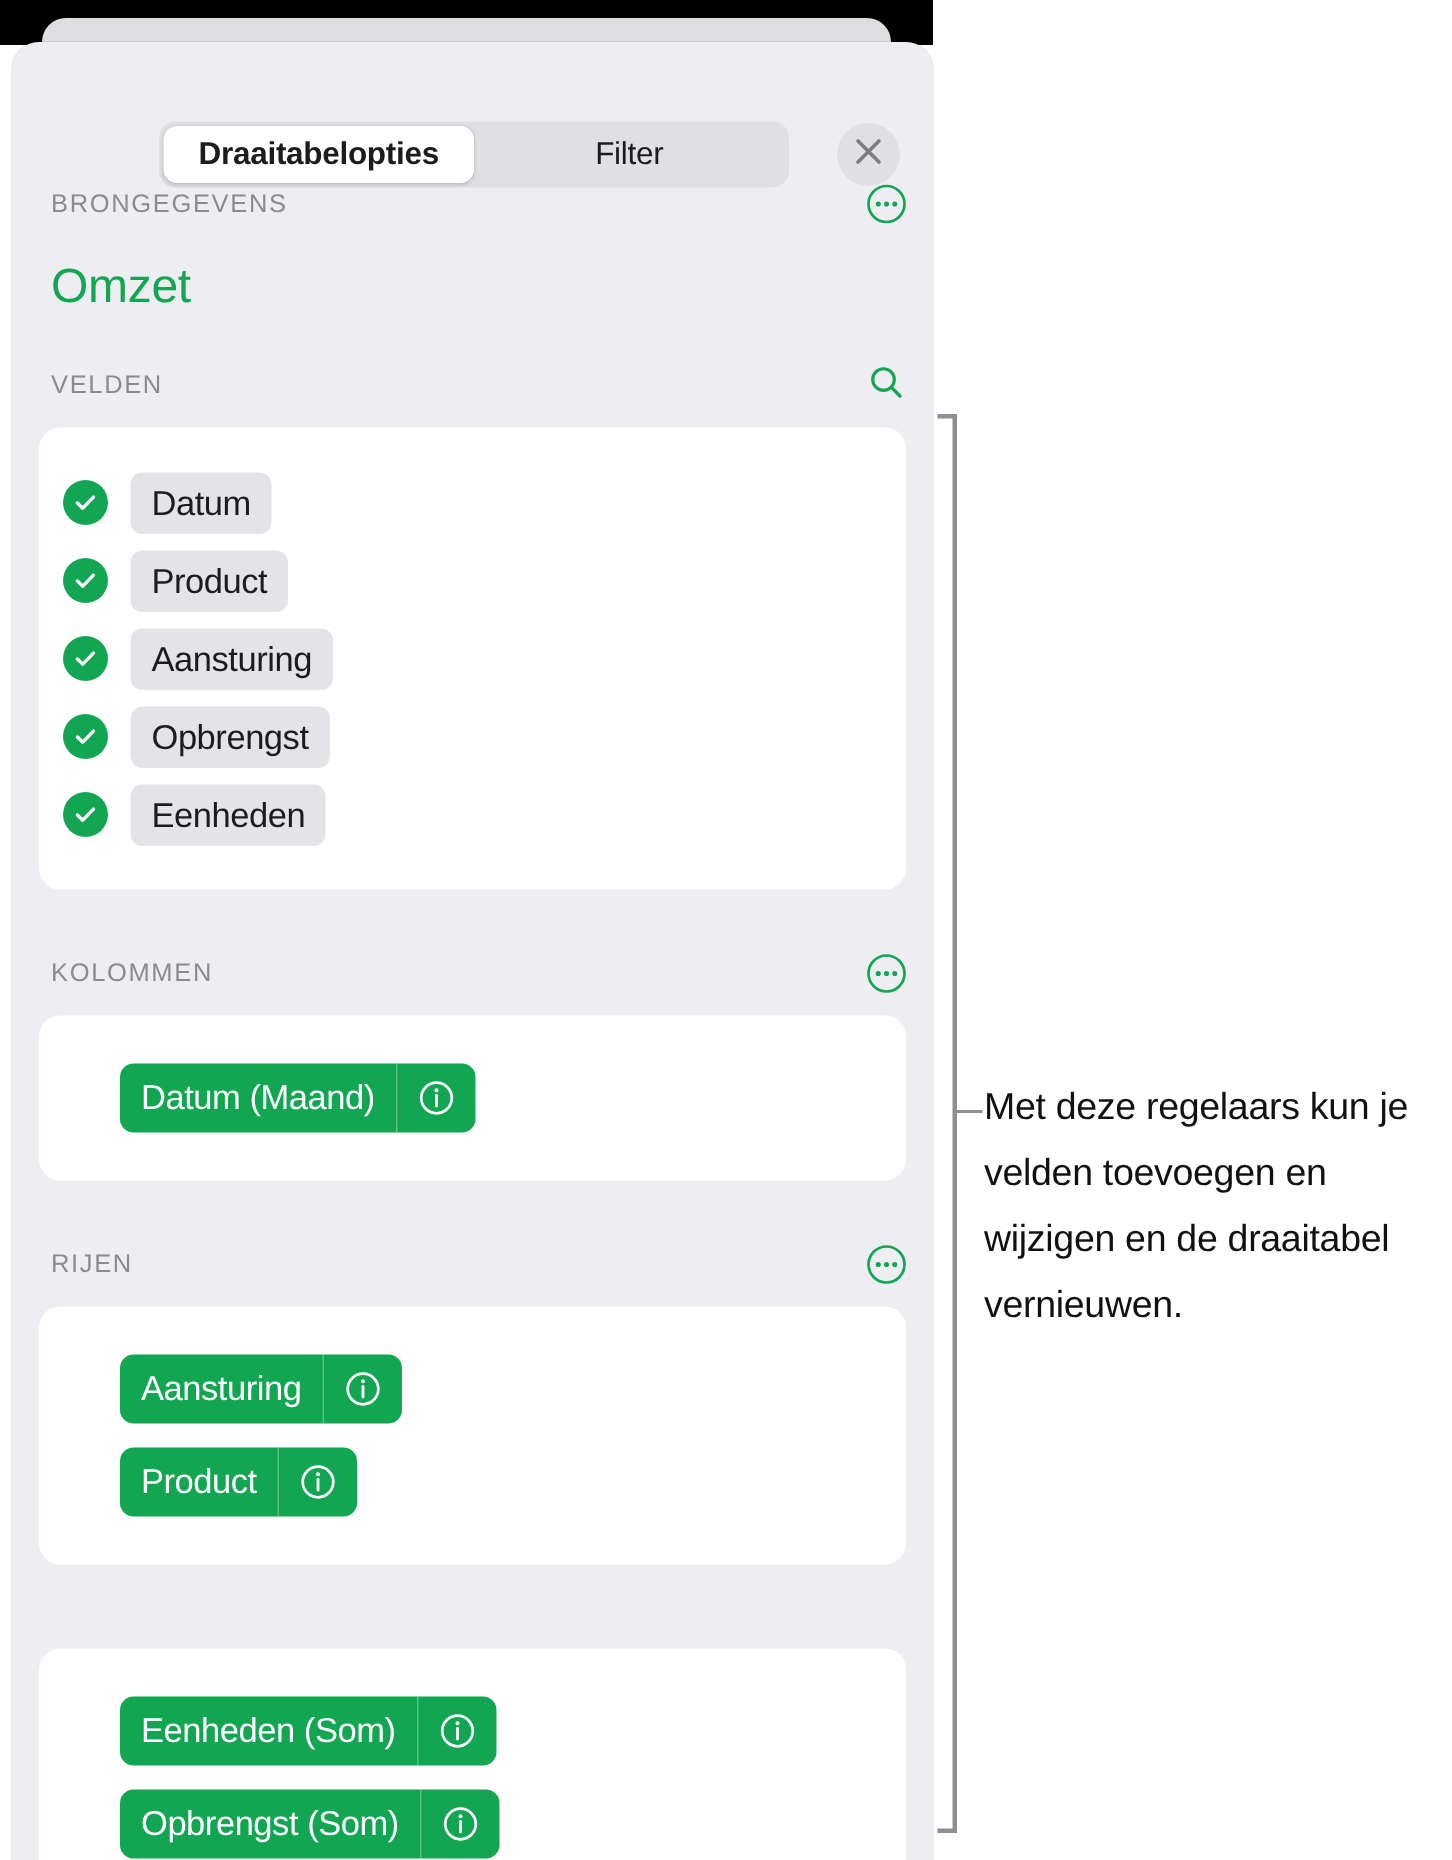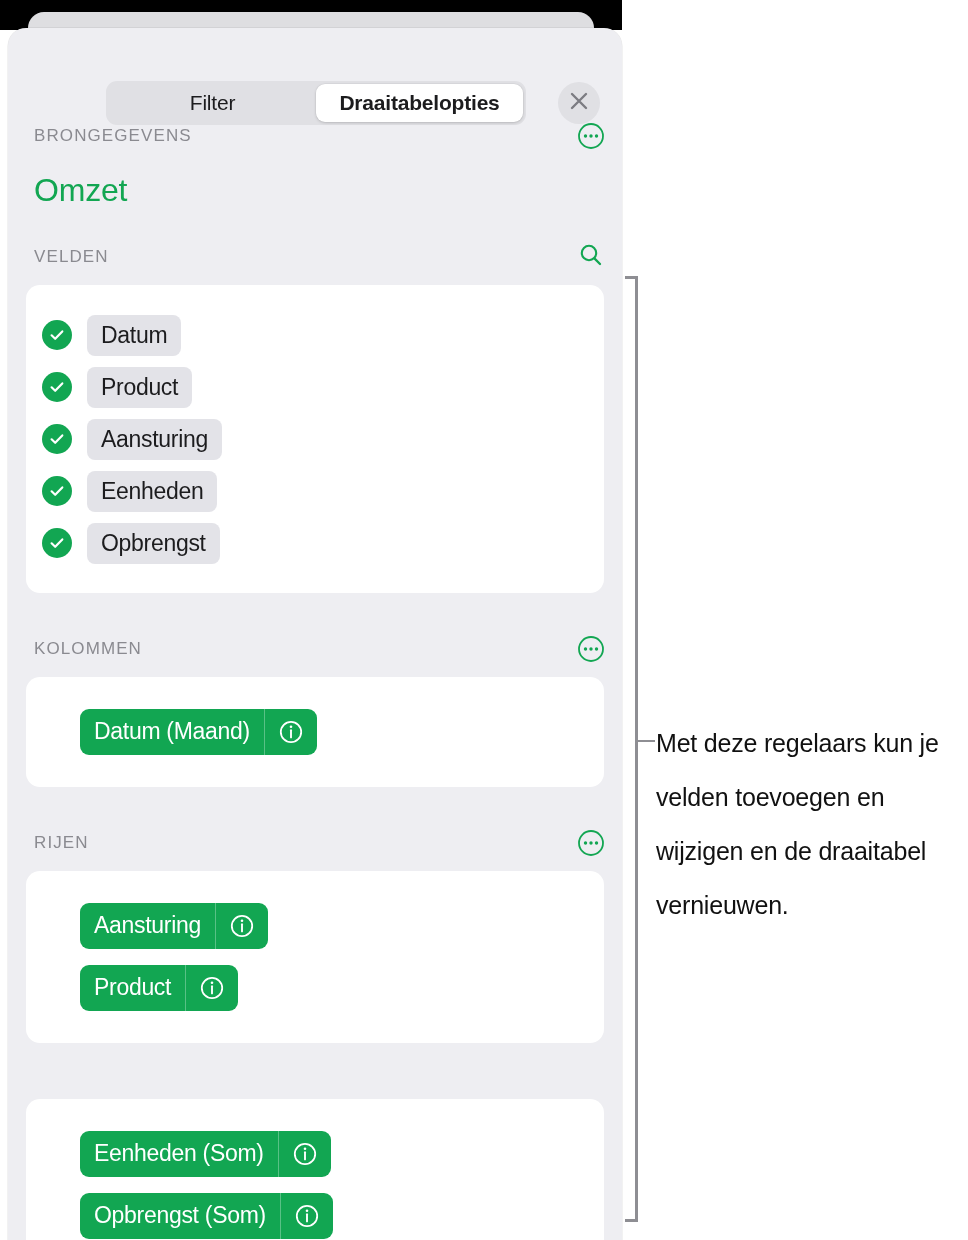--- a/index.html
+++ b/index.html
@@ -215,40 +215,40 @@
     position: absolute;
     left: 638px; top: 740px;
     width: 17px; height: 2px;
     background: #8e8e93;
   }
   .callout {
     position: absolute;
     left: 656px; top: 716px;
     width: 300px;
     font-size: 25px;
-    line-height: 54px;
+    line-height: 44px;
     color: #111111;
     letter-spacing: -0.2px;
   }
 </style>
 </head>
 <body>
 
 <div class="top-black"></div>
 <div class="back-card"></div>
 
 <div class="panel">
 
   <div class="header">
     <div class="segmented">
+      <div class="seg-item selected">
+        <span>Draaitabelopties</span>
+      </div>
       <div class="seg-item">
         <span>Filter</span>
-      </div>
-      <div class="seg-item selected">
-        <span>Draaitabelopties</span>
       </div>
     </div>
     <div class="close-btn">
       <span>
         <svg width="24" height="24" viewBox="0 0 24 24" aria-hidden="true">
           <path d="M5 5 L19 19 M19 5 L5 19" stroke="#7c7c82" stroke-width="2.4" stroke-linecap="round" fill="none"></path>
         </svg>
       </span>
     </div>
   </div>
@@ -304,29 +304,29 @@
         </svg>
       </span>
       <span class="chip">Aansturing</span>
     </div>
     <div class="field-row">
       <span class="check">
         <svg width="18" height="18" viewBox="0 0 18 18" aria-hidden="true">
           <path d="M3.6 9.3 L7.2 12.8 L14.3 5.4" stroke="#ffffff" stroke-width="2.2" fill="none" stroke-linecap="round" stroke-linejoin="round"></path>
         </svg>
       </span>
-      <span class="chip">Eenheden</span>
+      <span class="chip">Opbrengst</span>
     </div>
     <div class="field-row">
       <span class="check">
         <svg width="18" height="18" viewBox="0 0 18 18" aria-hidden="true">
           <path d="M3.6 9.3 L7.2 12.8 L14.3 5.4" stroke="#ffffff" stroke-width="2.2" fill="none" stroke-linecap="round" stroke-linejoin="round"></path>
         </svg>
       </span>
-      <span class="chip">Opbrengst</span>
+      <span class="chip">Eenheden</span>
     </div>
   </div>
 
   <div class="gap-md"></div>
 
   <div class="section-head">
     <span class="section-title">KOLOMMEN</span>
     <span class="icon-btn">
       <svg width="28" height="28" viewBox="0 0 28 28" aria-hidden="true">
         <circle cx="14" cy="14" r="12" fill="none" stroke="#12a652" stroke-width="1.8"></circle>

